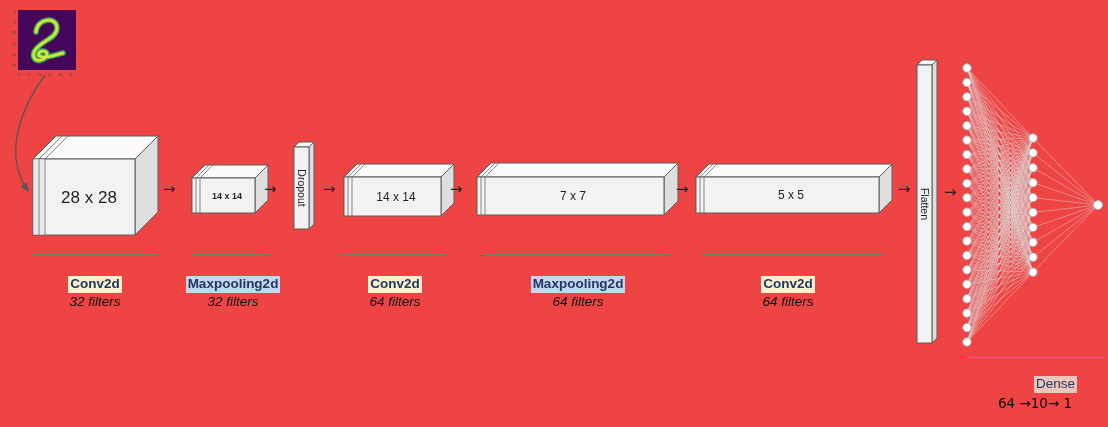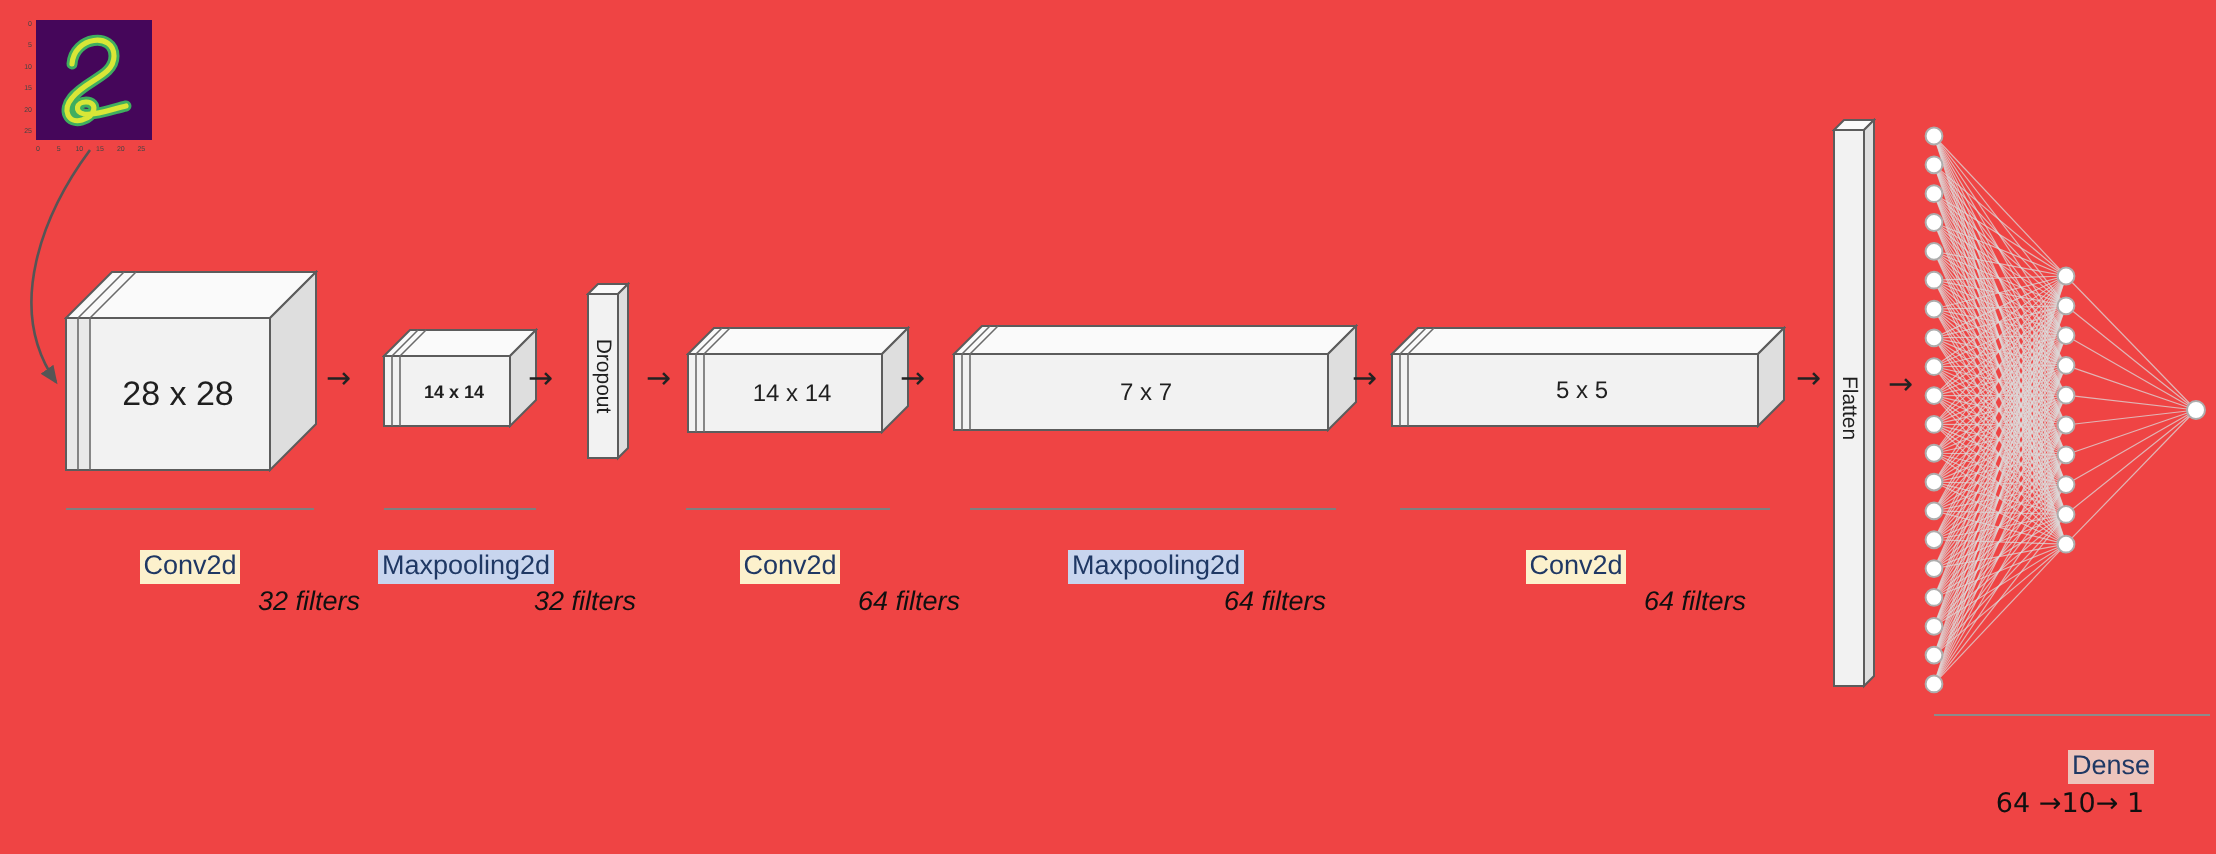--- a/index.html
+++ b/index.html
@@ -10,22 +10,22 @@
   .abs{position:absolute;}
   .cube text{fill:#1f1f1f;}
   .cube .face{fill:#f2f2f2;stroke:#5c5c5c;stroke-width:1;}
   .cube .topf{fill:#fafafa;stroke:#5c5c5c;stroke-width:1;}
   .cube .sidef{fill:#dedede;stroke:#5c5c5c;stroke-width:1;}
   .cube .slice{stroke:#6b6b6b;stroke-width:0.8;fill:none;}
   .cube .slicefill{fill:#e9e9e9;stroke:none;}
   .arr{position:absolute;font-size:15px;color:#222;line-height:1;font-family:"DejaVu Sans",sans-serif;}
   .uline{position:absolute;height:1px;background:#7f7f7f;}
   .layer-label{position:absolute;width:170px;margin-left:-85px;text-align:center;top:274px;}
-  .layer-label .tag{display:inline-block;font-size:13.5px;color:#1f3864;padding:0 2px;line-height:1.25;}
-  .layer-label .sub{font-size:13.5px;font-style:italic;color:#101010;margin-top:1px;line-height:1.2;text-align:right;}
+  .layer-label .tag{display:inline-block;font-size:13.5px;color:#1f3864;padding:0 2px;line-height:1.25;font-weight:bold;}
+  .layer-label .sub{font-size:13.5px;font-style:italic;color:#101010;margin-top:1px;line-height:1.2;}
   .dense-label{position:absolute;width:170px;margin-left:-85px;text-align:center;top:374px;}
   .dense-label .tag{display:inline-block;font-size:13.5px;color:#1f3864;padding:0 2px;line-height:1.25;}
   .dense-label .sub{font-size:13.5px;color:#101010;margin-top:2px;line-height:1.2;font-family:"DejaVu Sans","Liberation Sans",sans-serif;}
   .slab-text{font-size:10.5px;fill:#1f1f1f;}
   .mnist-tick{font-size:3.5px;fill:#444;}
 </style>
 </head>
 <body>
 
 <div id="canvas">

